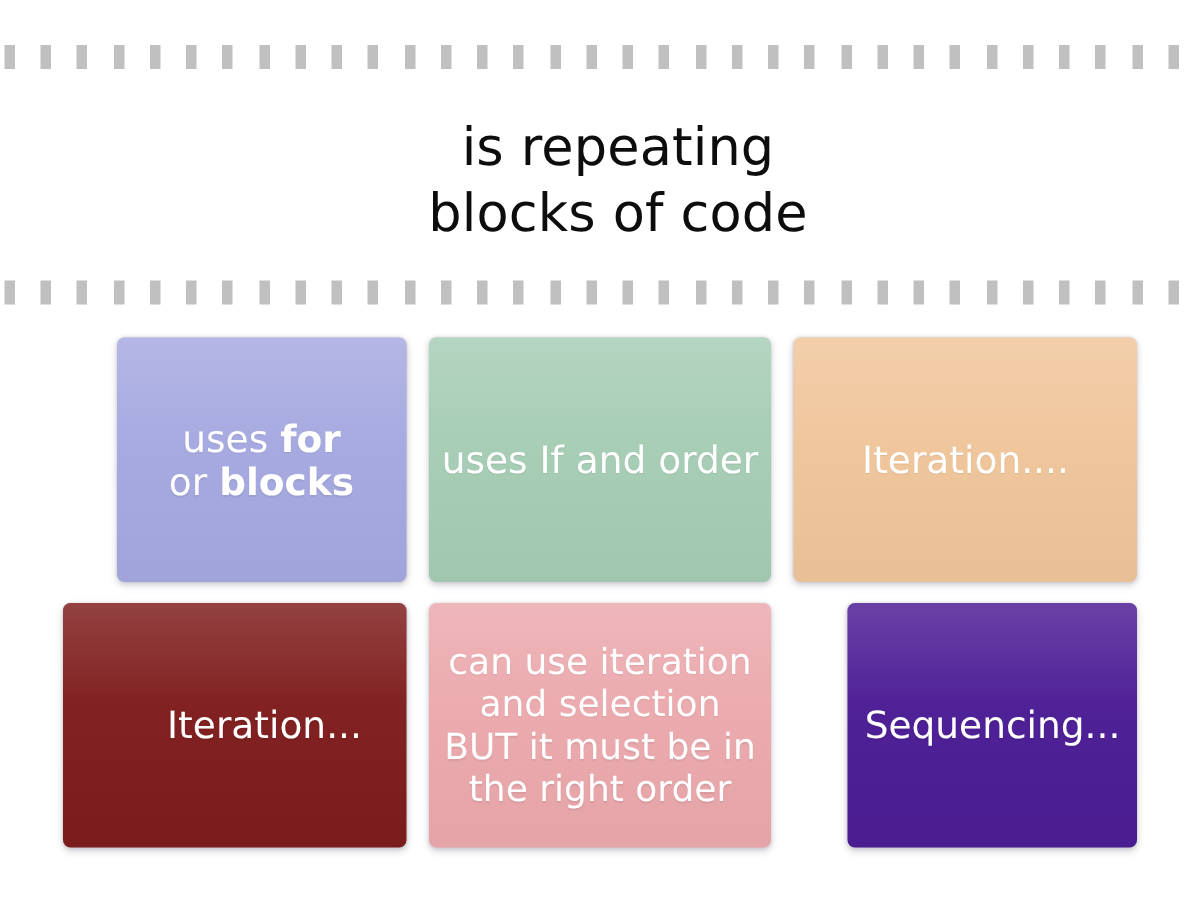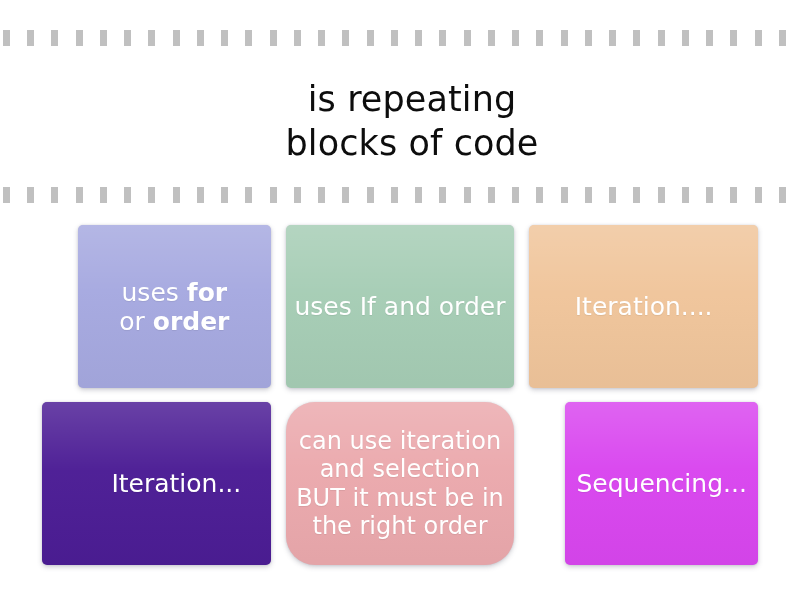--- a/index.html
+++ b/index.html
@@ -197,35 +197,35 @@
       <span class="dash" style="left: 681.788px; background: rgb(192, 192, 192);"></span>
       <span class="dash" style="left: 706.03px; background: rgb(192, 192, 192);"></span>
       <span class="dash" style="left: 730.273px; background: rgb(192, 192, 192);"></span>
       <span class="dash" style="left: 754.515px; background: rgb(192, 192, 192);"></span>
       <span class="dash" style="left: 778.758px; background: rgb(192, 192, 192);"></span>
     </div>
 
   <div class="grid" id="card-grid">
       <div class="card" id="card-uses-for-or-repeat" style="background: rgb(166, 169, 224); margin-left: 36px;">
         <div class="card-text">uses <b>for</b>
-or <b>order</b></div>
+or <b>blocks</b></div>
       </div>
       <div class="card" id="card-uses-if-and-else" style="background: rgb(166, 205, 181);">
         <div class="card-text">uses If and order</div>
       </div>
       <div class="card" id="card-selection" style="background: rgb(240, 197, 155);">
         <div class="card-text">Iteration....</div>
       </div>
-      <div class="card" id="card-iteration" style="background: #4c1d95; padding-left: 48px;">
+      <div class="card" id="card-iteration" style="background: #7f1d1d; padding-left: 48px;">
         <div class="card-text">Iteration...</div>
       </div>
-      <div class="card" id="card-can-use-iteration-and-selection" style="background: rgb(235, 169, 173); border-radius: 29px;">
+      <div class="card" id="card-can-use-iteration-and-selection" style="background: rgb(235, 169, 173);">
         <div class="card-text small">can use iteration
 and selection
 BUT it must be in
 the right order</div>
       </div>
-      <div class="card" id="card-sequencing" style="background: #d946ef; margin-left: 36px;">
+      <div class="card" id="card-sequencing" style="background: #4c1d95; margin-left: 36px;">
         <div class="card-text">Sequencing...</div>
       </div>
     </div>
 
 </div>
 
 </body></html>

